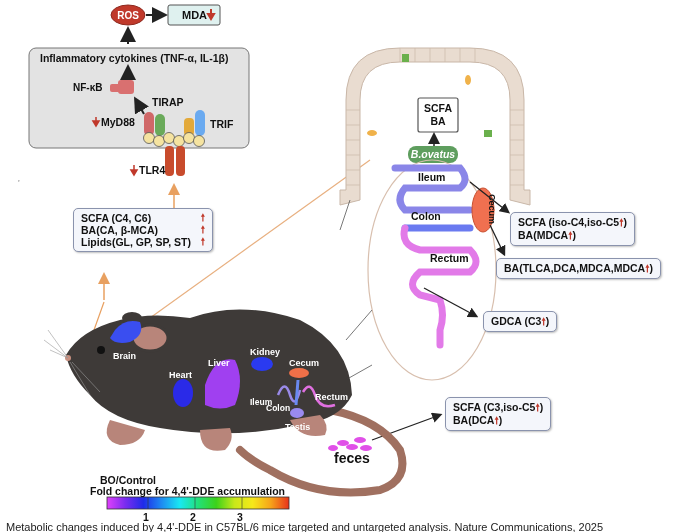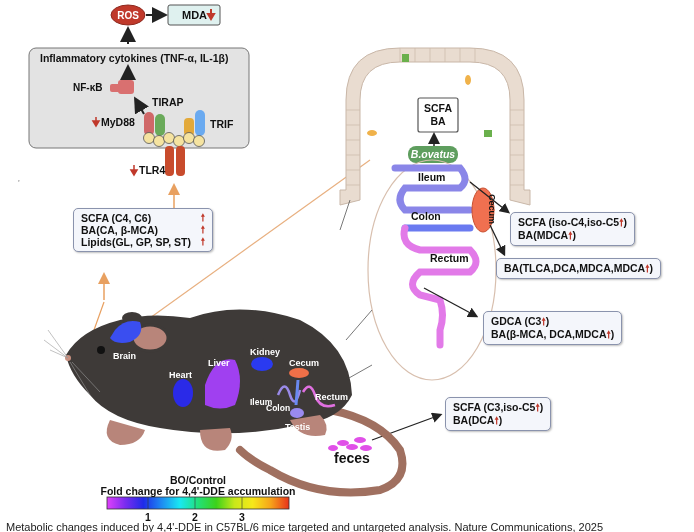--- a/index.html
+++ b/index.html
@@ -4,21 +4,21 @@
 <style>
   html, body { margin:0; padding:0; background:#ffffff; }
   body { width:694px; height:532px; position:relative; overflow:hidden; font-family:"Liberation Sans", sans-serif; }
   svg { position:absolute; left:0; top:0; }
   .txt { font-family:"Liberation Sans", sans-serif; font-weight:bold; fill:#111; }
   .wtxt { font-family:"Liberation Sans", sans-serif; font-weight:bold; fill:#ffffff; }
   .box { position:absolute; background:#f4f6fb; border:1.5px solid #8a93ad; border-radius:5px; box-shadow:1px 1px 2px rgba(0,0,0,0.25);
          font-family:Liberation Sans, sans-serif; font-weight:bold; font-size:10.5px; line-height:12px; color:#111; padding:3px 7px; white-space:nowrap; }
   .up { color:#c0392b; font-size:10px; }
   .caption { position:absolute; left:6px; top:521px; font-family:"Liberation Sans", sans-serif; font-size:11px; color:#222; white-space:nowrap; }
-  .cb-label { position:absolute; font-family:"Liberation Sans", sans-serif; font-weight:bold; font-size:10.5px; color:#111; text-align:center; }
+  .cb-label { position:absolute; font-family:"Liberation Sans", sans-serif; font-weight:bold; font-size:10.5px; color:#111; text-align:left; }
 </style>
 </head>
 <body>
 
 <svg width="694" height="532" viewBox="0 0 694 532">
   <defs>
     <marker id="arrowBlk" markerWidth="8" markerHeight="8" refX="6" refY="4" orient="auto">
       <path d="M0,0 L8,4 L0,8 z" fill="#222"></path>
     </marker>
     <marker id="arrowOr" markerWidth="8" markerHeight="8" refX="6" refY="4" orient="auto">
@@ -214,21 +214,20 @@
   <div><span>SCFA (iso-C4,iso-C5</span><span class="up">🠕</span><span>)</span></div>
   <div><span>BA(MDCA</span><span class="up">🠕</span><span>)</span></div>
 </div>
 
 <div class="box" style="left:496px; top:258px;">
   <div><span>BA(TLCA,DCA,MDCA,MDCA</span><span class="up">🠕</span><span>)</span></div>
 </div>
 
 <div class="box" style="left:483px; top:311px;">
   <div><span>GDCA (C3</span><span class="up">🠕</span><span>)</span></div>
-  <div><span>BA(β-MCA, DCA,MDCA</span><span class="up">🠕</span><span>)</span></div>
 </div>
 
 <div class="box" style="left:445px; top:397px;">
   <div><span>SCFA (C3,iso-C5</span><span class="up">🠕</span><span>)</span></div>
   <div><span>BA(DCA</span><span class="up">🠕</span><span>)</span></div>
 </div>
 
 <div class="cb-label" style="left:100px; top:474px; width:196px;">BO/Control</div>
 <div class="cb-label" style="left:90px; top:485px; width:216px;">Fold change for 4,4'-DDE accumulation</div>
 <div class="cb-label" style="left:143px; top:511px; width:10px;">1</div>

